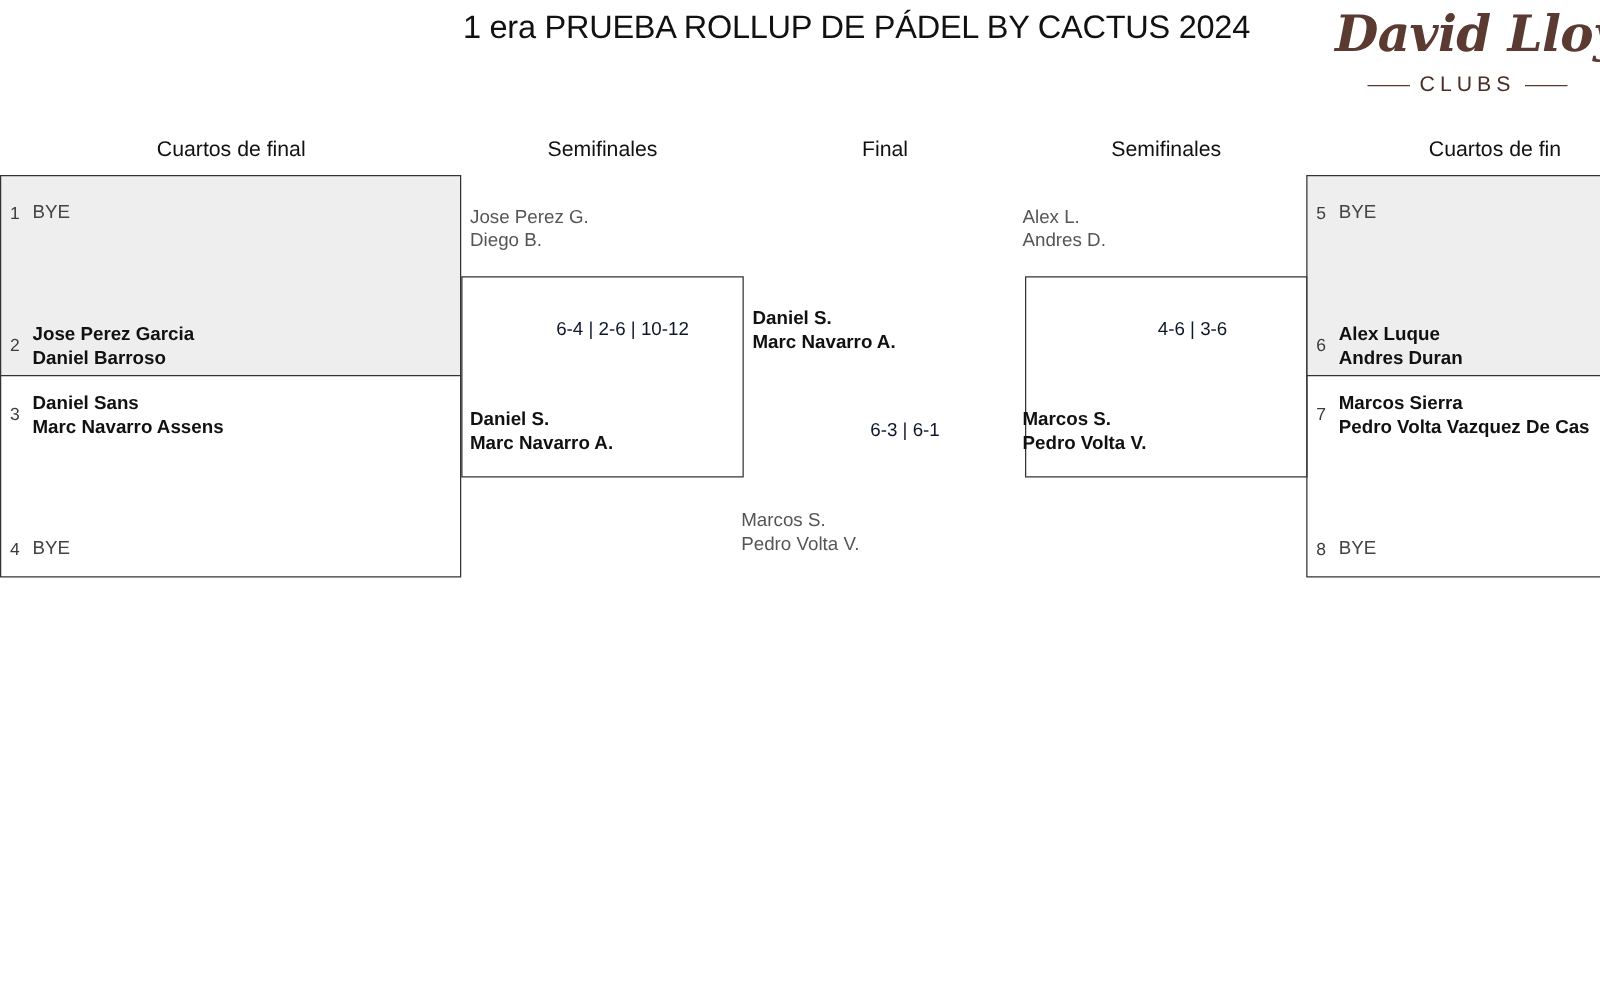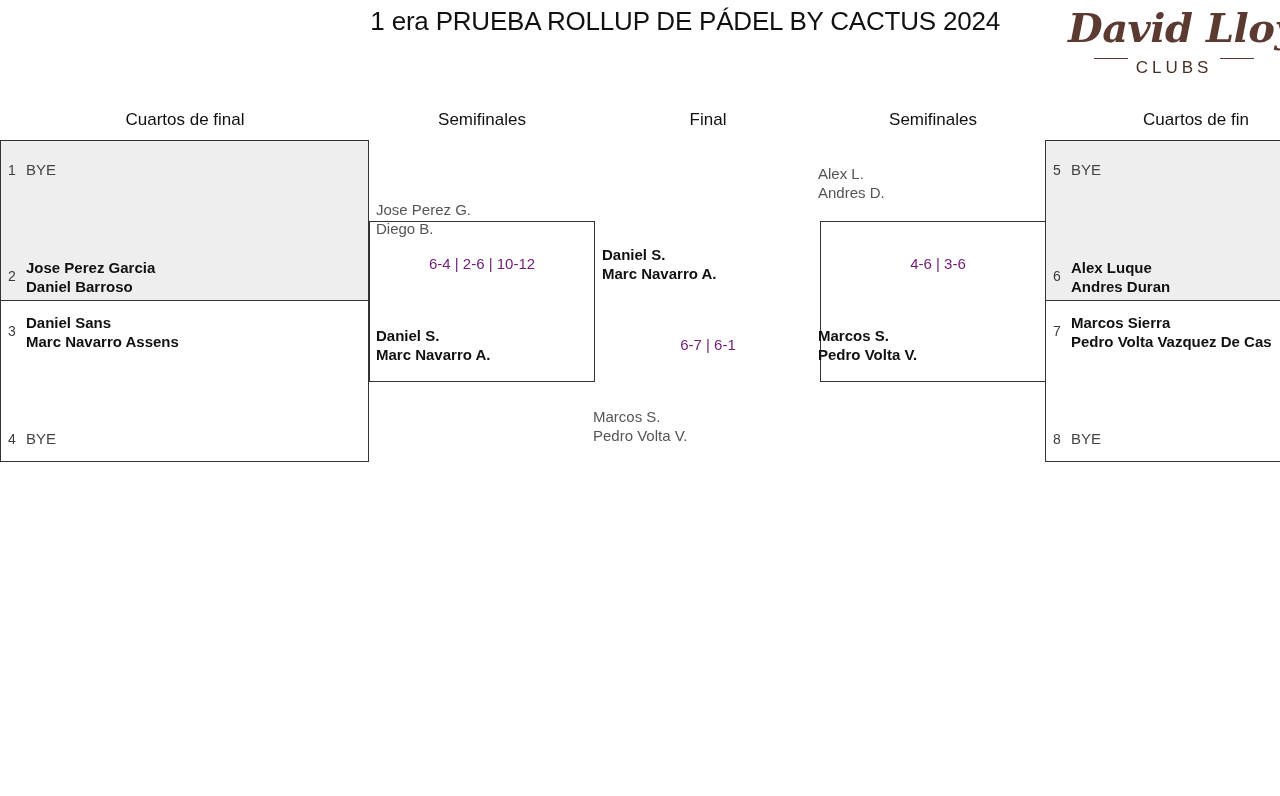--- a/index.html
+++ b/index.html
@@ -64,20 +64,21 @@
     color: #5a3a31;
     letter-spacing: -0.5px;
     white-space: nowrap;
   }
   #logo-clubs-row {
     position: absolute;
     left: 0;
     top: 58px;
     width: 212px;
     display: flex;
+    align-items: center;
     justify-content: center;
     gap: 8px;
   }
   .logo-rule {
     height: 1px;
     width: 34px;
     background: #5a3a31;
   }
   #logo-clubs {
     font-family: "Liberation Sans", sans-serif;
@@ -137,23 +138,24 @@
   .names .nm { display: block; white-space: nowrap; }
   .winner { color: #111111; font-weight: bold; }
   .loser  { color: #555555; font-weight: normal; }
   .bye    { color: #444444; font-weight: normal; font-size: 15px; }
   .align-right { }
 
   .score {
     position: absolute;
     font-size: 15px;
     line-height: 19px;
-    color: #701a75;
+    color: #0f172a;
     white-space: nowrap;
     z-index: 3;
+    padding-left: 16px;
   }
 </style>
 </head>
 <body>
 
 <div id="header">
   <div id="title-block">
     <div class="title-line" id="title-line-1">1 era PRUEBA ROLLUP DE PÁDEL BY CACTUS 2024</div>
   </div>
 
@@ -190,38 +192,38 @@
 <div class="entry names winner" style="left:26px; top:313px;">
   <span class="nm">Daniel Sans</span>
   <span class="nm">Marc Navarro Assens</span>
 </div>
 
 <div class="seed" style="left:8px; top:431px;">4</div>
 <div class="entry bye" style="left:26px; top:430px;">BYE</div>
 
 <div class="box" style="left:369px; top:221px; width:226px; height:161px;"></div>
 
-<div class="entry names loser" style="left:376px; top:164px;margin-top:36px;">
+<div class="entry names loser" style="left:376px; top:164px;">
   <span class="nm">Jose Perez G.</span>
   <span class="nm">Diego B.</span>
 </div>
 
 <div class="score" style="left:369px; top:254px; width:226px; text-align:center;">6-4 | 2-6 | 10-12</div>
 
 <div class="entry names winner" style="left:376px; top:326px;">
   <span class="nm">Daniel S.</span>
   <span class="nm">Marc Navarro A.</span>
 </div>
 
 <div class="entry names winner" style="left:602px; top:245px;">
   <span class="nm">Daniel S.</span>
   <span class="nm">Marc Navarro A.</span>
 </div>
 
-<div class="score" style="left:595px; top:335px; width:226px; text-align:center;">6-7 | 6-1</div>
+<div class="score" style="left:595px; top:335px; width:226px; text-align:center;">6-3 | 6-1</div>
 
 <div class="entry names loser align-right" style="left:593px; top:407px; width:220px;">
   <span class="nm">Marcos S.</span>
   <span class="nm">Pedro Volta V.</span>
 </div>
 
 <div class="box" style="left:820px; top:221px; width:226px; height:161px;"></div>
 
 <div class="entry names loser align-right" style="left:818px; top:164px; width:220px;">
   <span class="nm">Alex L.</span>

